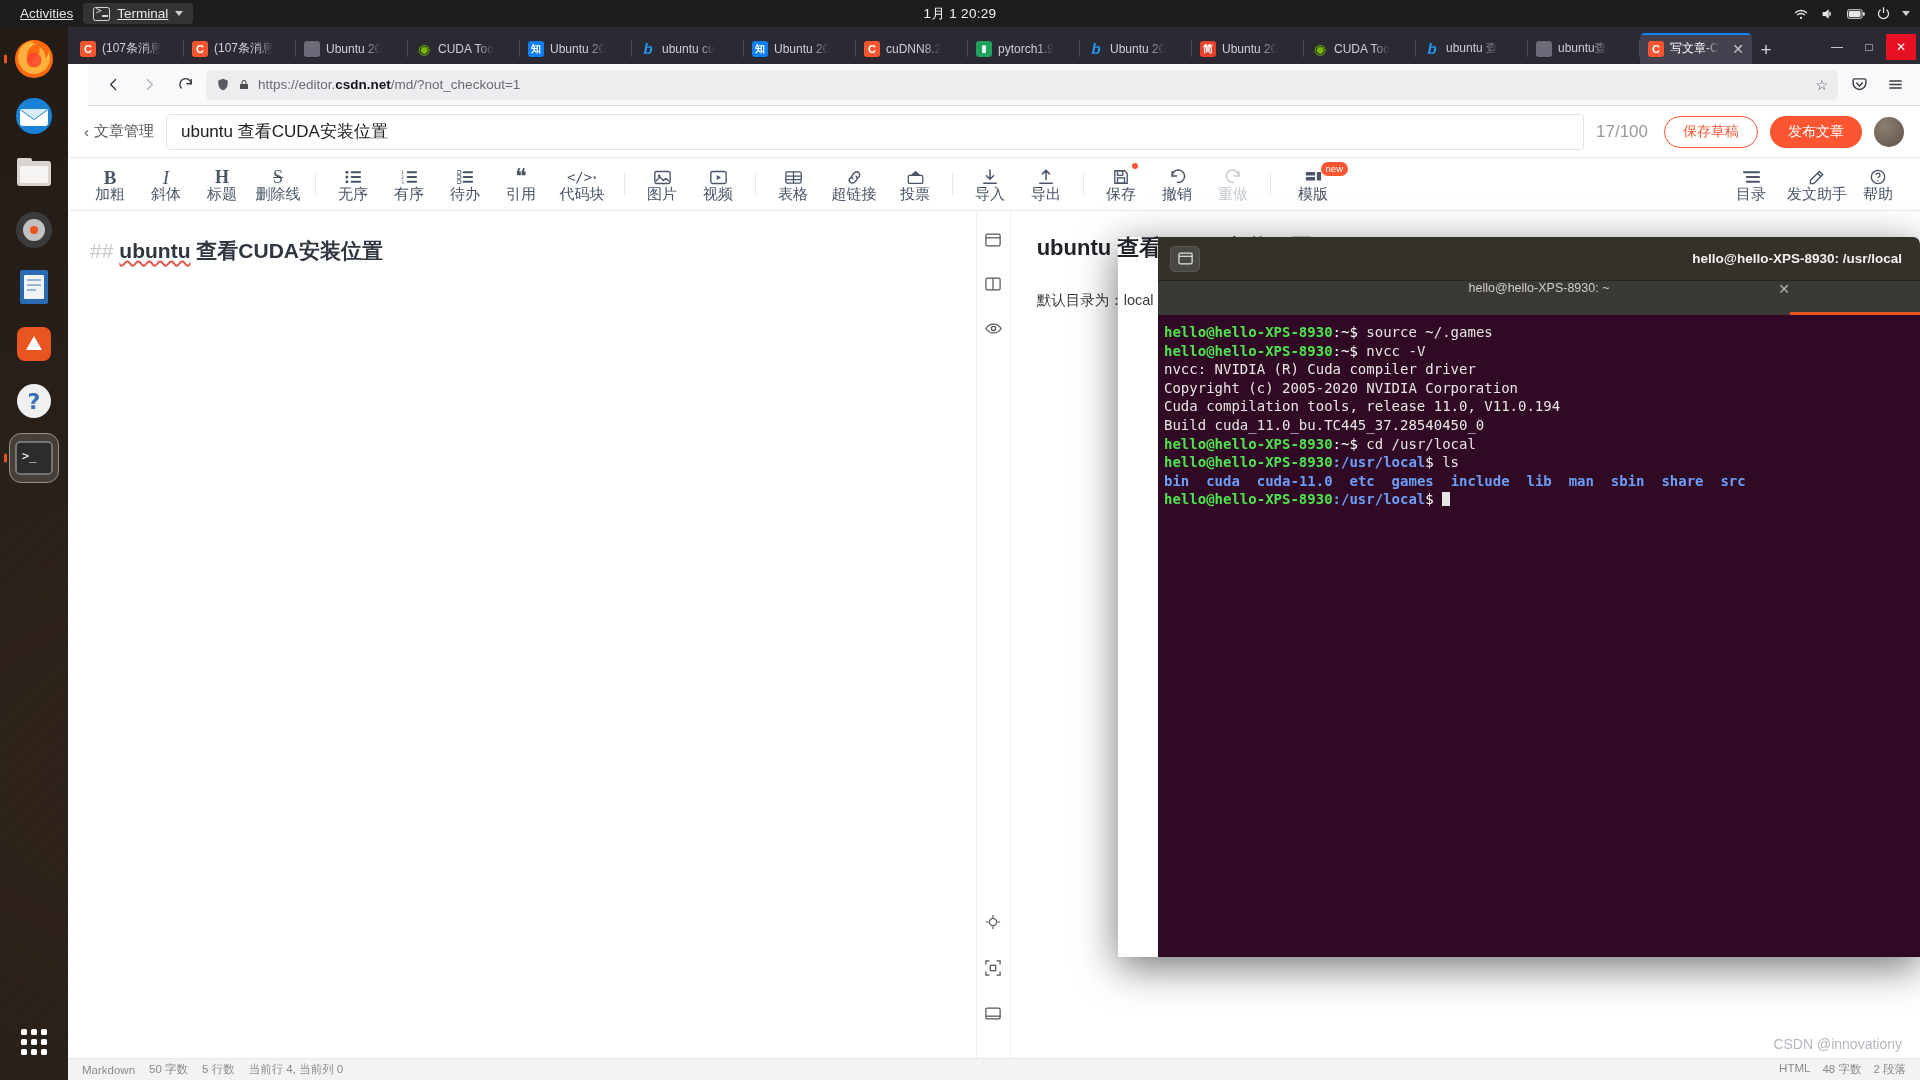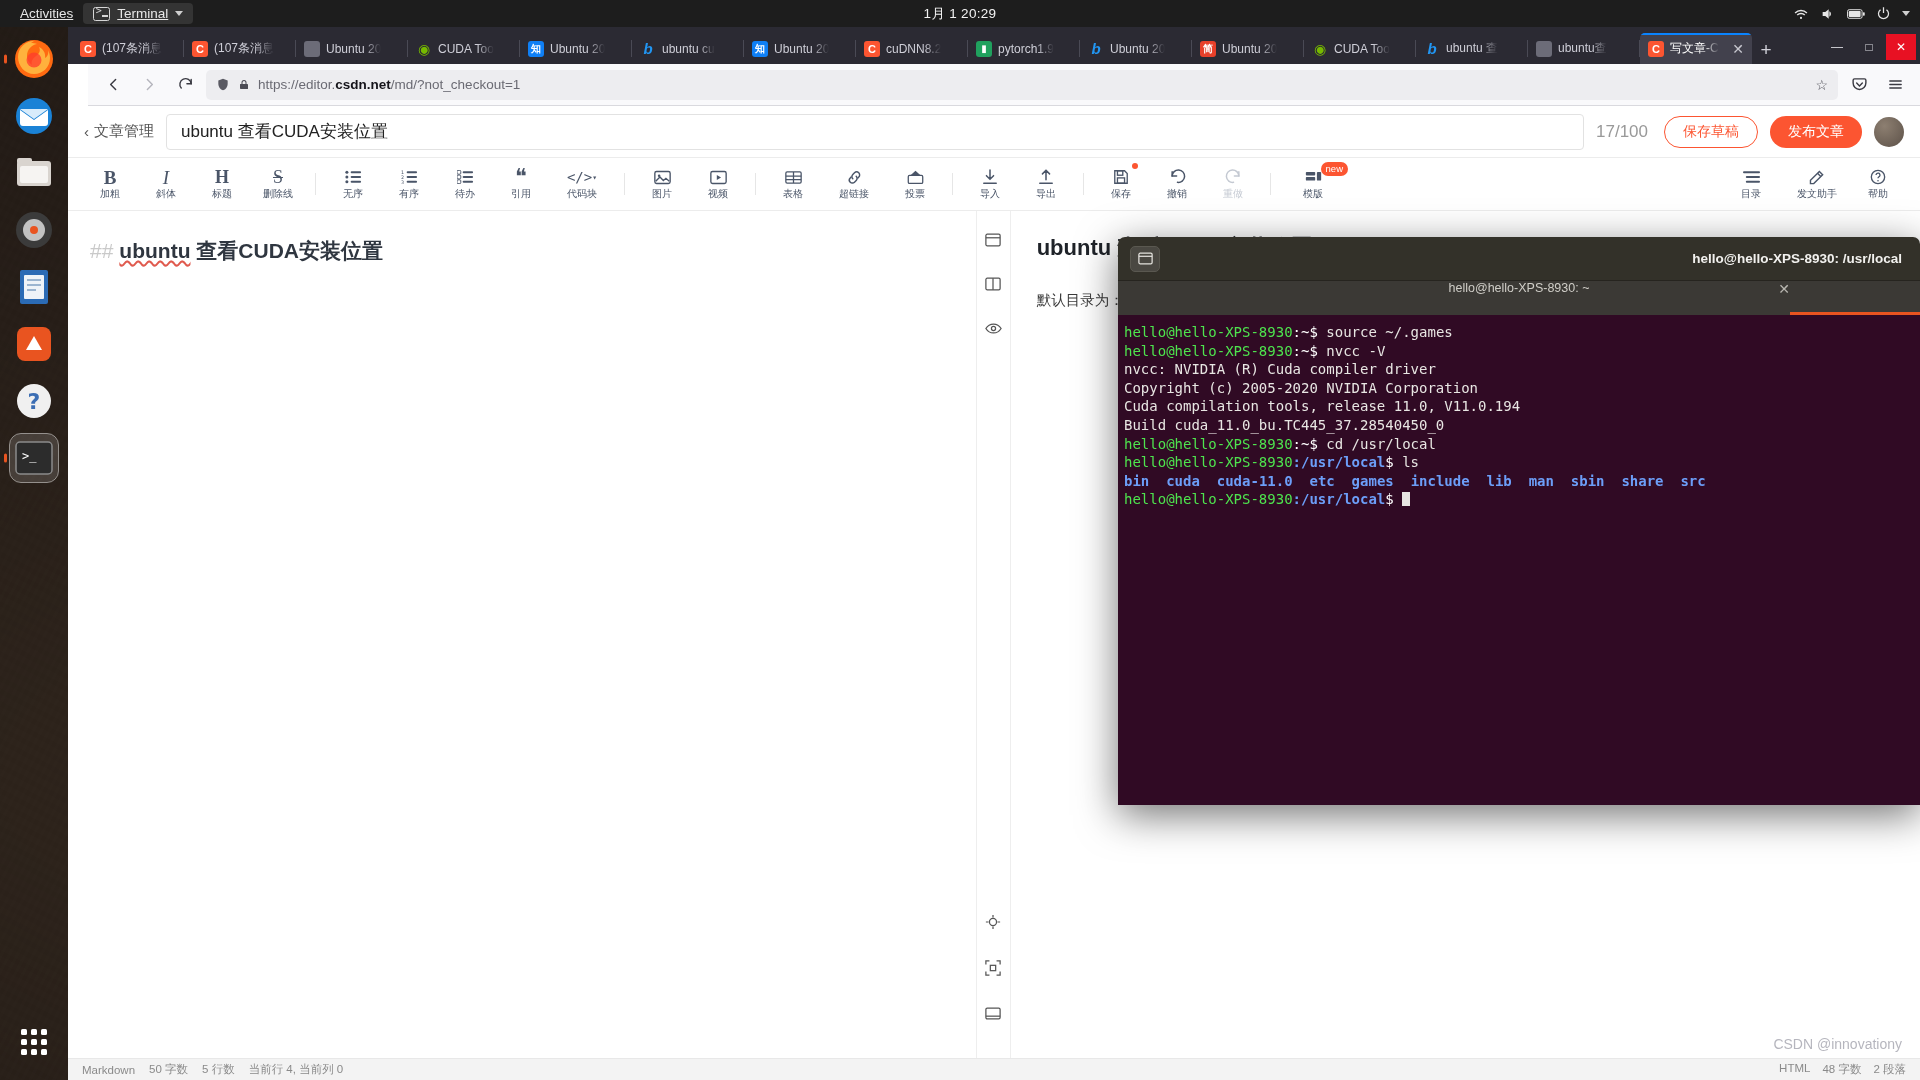--- a/index.html
+++ b/index.html
@@ -132,21 +132,21 @@
   .btn.ghost { border: 1px solid #fc5531; color: #fc5531; background: #fff; }
   .btn.primary { background: #fc5531; color: #fff; }
   #avatar { width: 30px; height: 30px; border-radius: 50%;
             background: radial-gradient(circle at 35% 30%, #8d7f71, #5c5148); flex:0 0 30px; }
 
   #toolbar { height: 53px; border-bottom: 1px solid #ececec; display: flex; align-items: center;
              padding: 0 14px; gap: 0; }
   .tool { min-width: 56px; height: 48px; display: flex; flex-direction: column; align-items: center;
           justify-content: center; gap: 2px; color: #4a5568; position: relative; }
   .tool .ticon { font-size: 17px; line-height: 17px; height:18px; display:flex;align-items:center;justify-content:center;}
-  .tool .tlab { font-size: 10px; color: #4a5568; line-height: 12px; }
+  .tool .tlab { font-size: 15px; color: #4a5568; line-height: 12px; }
   .tool.dim .ticon, .tool.dim .tlab { color: #c4c9d2; }
   .tsep { width: 1px; height: 22px; background: #e6e6e6; margin: 0 9px; }
   .reddot { position:absolute; top:3px; right:11px; width:6px; height:6px; border-radius:50%; background:#fc5531; }
   .newbadge { position:absolute; top:2px; right:-2px; background:#fc5531; color:#fff;
               font-size:9.5px; border-radius:8px; padding:1px 5px; line-height:12px; }
   .tool.wide { min-width: 66px; }
   #toolbar .spacer { flex: 1; }
 
   
   #editor-body { position:absolute; left:0; right:0; top:105px; bottom:22px; display:flex; }
@@ -165,23 +165,23 @@
   .pv-h2 { font-size: 22px; font-weight: 700; color: #1f2329; margin-bottom: 28px; }
   .pv-p { font-size: 14.5px; color: #3a3a3a; }
 
   #statusbar { position:absolute; left:0; right:0; bottom:0; height:22px; background:#f3f3f3;
                display:flex; align-items:center; padding: 0 14px; font-size:11.5px; color:#8a8a8a; gap:14px;
                border-top:1px solid #e8e8e8;}
   #statusbar .right { margin-left:auto; display:flex; gap:12px; }
 
   
   #terminal {
-    position: absolute; left: 1118px; top: 237px; width: 802px; height: 568px;
+    position: absolute; left: 1118px; top: 237px; width: 802px; height: 720px;
     z-index: 70; box-shadow: 0 10px 40px rgba(0,0,0,0.55); border-radius: 7px 7px 0 0; overflow:hidden;
-    display:flex; flex-direction:column;
+    display:flex; flex-direction:column;padding-left:40px;
   }
   #term-titlebar {
     height: 44px; background: #333129; display:flex; align-items:center; padding: 0 12px;
     border-bottom: 1px solid #26241f;
   }
   #term-titlebar .newtabbtn {
     width: 30px; height: 26px; background: #4a4842; border-radius: 5px;
     display:flex; align-items:center; justify-content:center; border:1px solid #5a5850;
   }
   #term-title { margin-left:auto; color:#f2f1ee; font-size: 13.5px; font-weight: 700; padding-right: 6px;}
@@ -190,21 +190,21 @@
   }
   #term-tab { flex:1; height:34px; display:flex; justify-content:center;
               color:#cfcdc7; font-size:12.5px; font-weight:400; position:relative; }
   #term-tab .x { position:absolute; right:130px; color:#b8b6b0; font-size:14px; }
   #term-tabrow:after{ content:""; position:absolute; right:0; bottom:0; width:130px; height:3px; background:#e95420; }
   #term-body {
     flex: 1; background: #300a24; padding: 8px 6px 6px 6px; overflow: hidden;
     font-family: "DejaVu Sans Mono", "Liberation Mono", monospace; font-size: 14px; line-height: 18.6px;
   }
   #term-body .line { white-space: pre; }
-  .c-user { color: #4ee44e; font-weight: 400; }
+  .c-user { color: #4ee44e; font-weight: 700; }
   .c-path { color: #6c9ef8; font-weight: 700; }
   .c-txt  { color: #e8e6e3; }
   .c-dir  { color: #6c9ef8; font-weight: 700; }
   .c-white{ color: #ffffff; }
   .cursor { display:inline-block; width:8px; height:14px; background:#e8e6e3; vertical-align:-2px; }
 
   
   #watermark { position:absolute; right: 18px; bottom: 28px; color: rgba(120,120,135,.55);
                font-size: 14px; z-index: 75; }
 </style>

